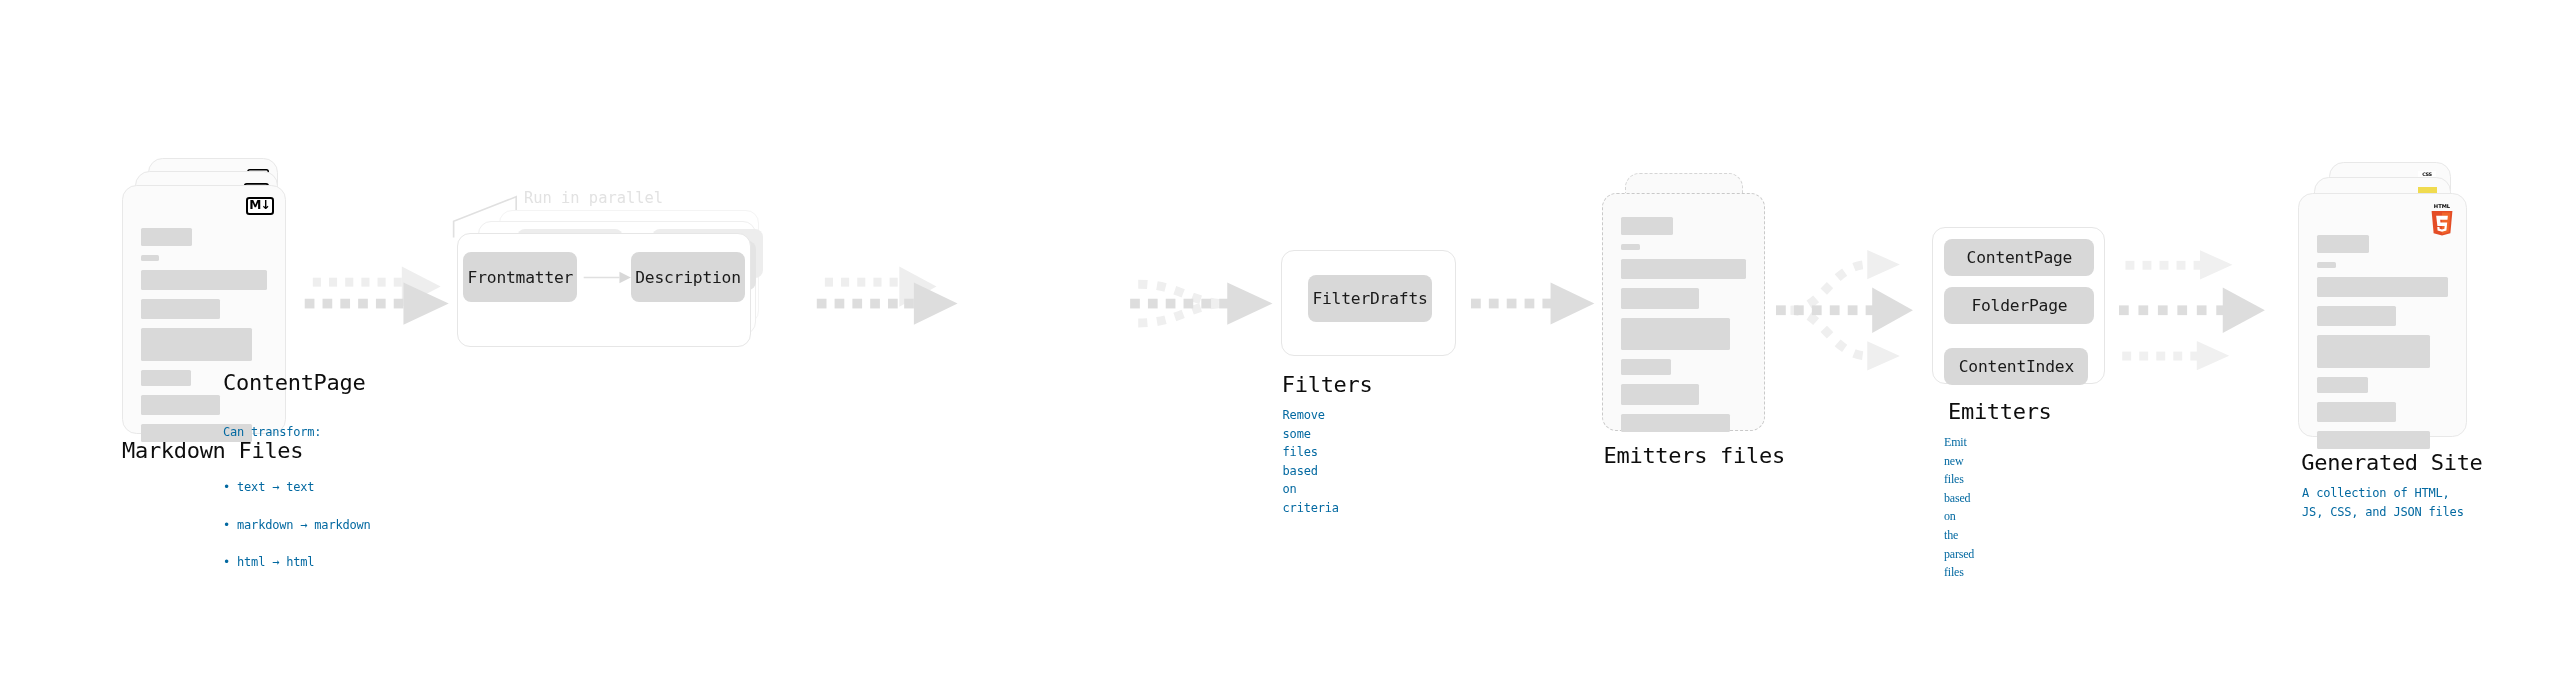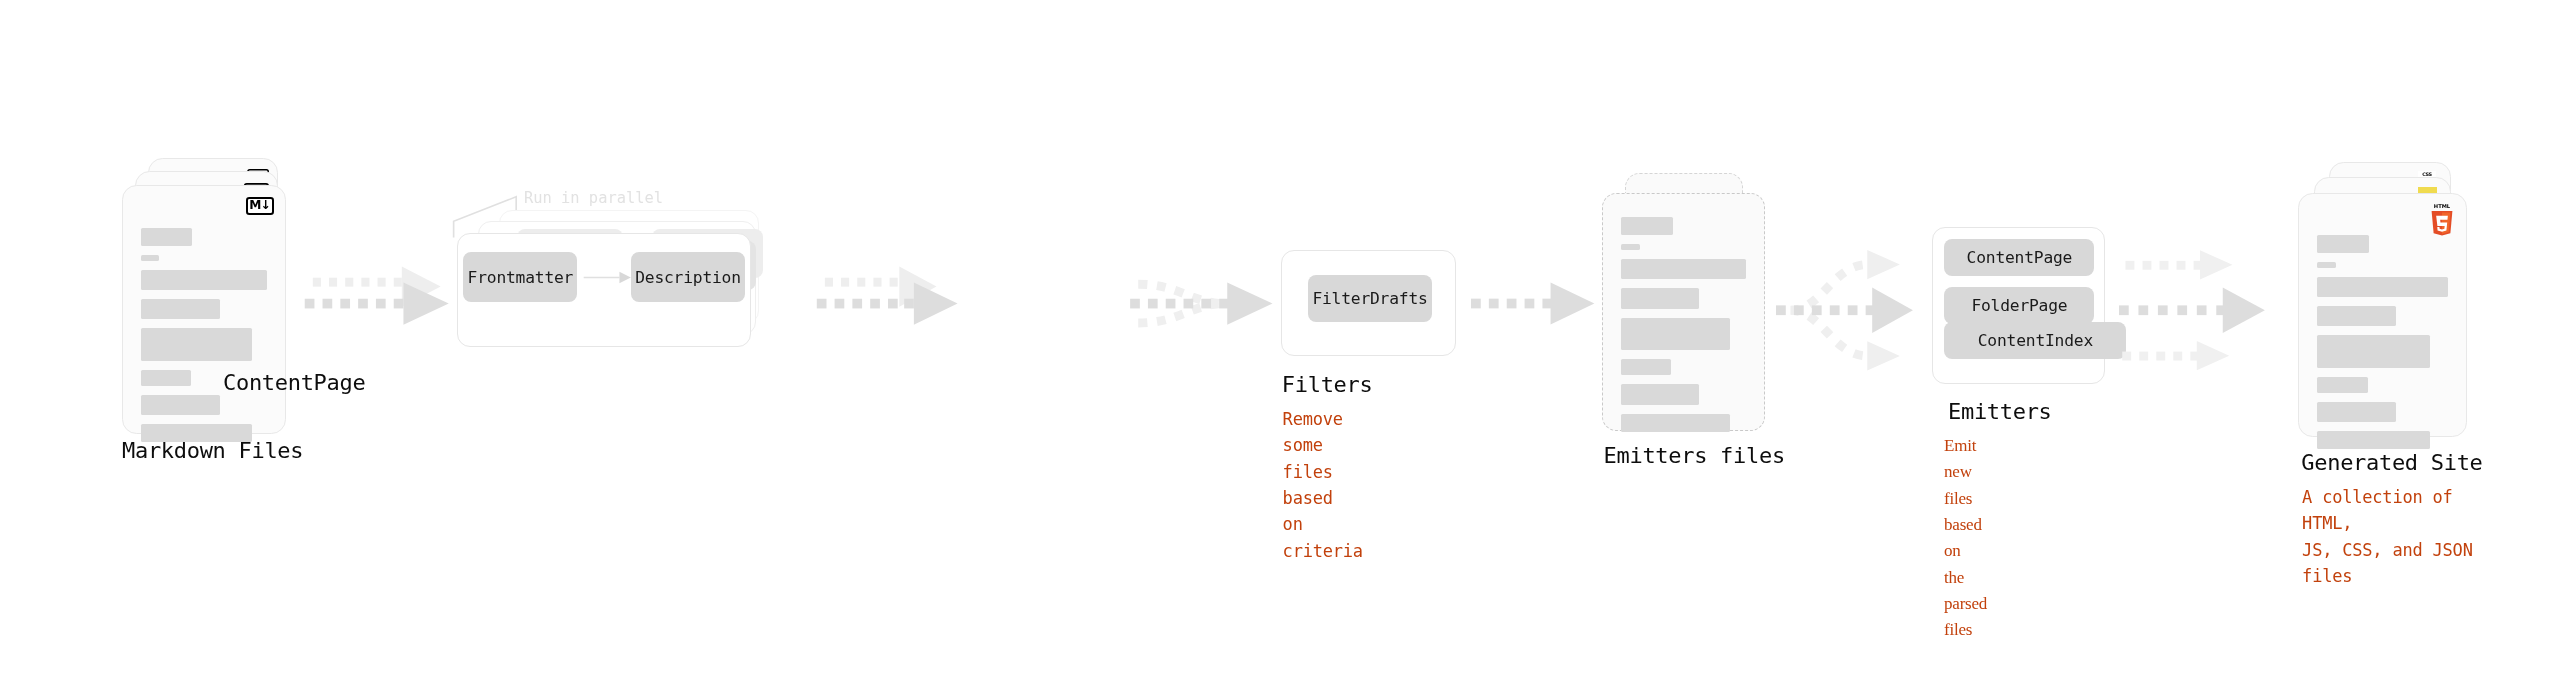--- a/index.html
+++ b/index.html
@@ -100,22 +100,22 @@
   
   .title {
     position: absolute;
     font-size: 22px;
     color: #0d0d0d;
     white-space: nowrap;
     letter-spacing: -0.3px;
   }
   .subtitle {
     position: absolute;
-    font-size: 17px;
-    color: #c2410c;
+    font-size: 12px;
+    color: #0369a1;
     line-height: 1.55;
     white-space: pre-line;
     letter-spacing: -0.2px;
   }
   .subtitle ul { list-style: none; }
   .subtitle li:before { content: "\2022  "; }
 
   .parallel-label {
     position: absolute;
     font-size: 15.4px;
@@ -221,20 +221,28 @@
     <svg style="left:0px; top:0px;" width="382" height="163" viewBox="0 0 470 200">
       <path d="M 178 111 L 222 111" stroke="#e0e0e0" stroke-width="2" fill="none"></path>
       <polygon points="222,104 236,111 222,118" fill="#d8d8d8"></polygon>
     </svg>
 
     <div class="title" style="left:-215px; top:0px; transform:translate(215px, 0); left:-215px;"></div>
   </div>
 
   <div class="title" style="position:absolute; left:223px; top:370px;">ContentPage</div>
 
+  <div class="subtitle" style="position:absolute; left:223px; top:404px;">
+    <div>Can transform:</div>
+    <ul>
+      <li>text → text</li>
+      <li>markdown → markdown</li>
+      <li>html → html</li>
+    </ul>
+  </div>
 
   <svg style="left:813px; top:268px;" width="171" height="89" viewBox="0 0 210 110">
     <g fill="#eeeeee">
       <rect x="14" y="12" width="10" height="11"></rect>
         <rect x="34" y="12" width="10" height="11"></rect>
       <rect x="54" y="12" width="10" height="11"></rect>
         <rect x="74" y="12" width="10" height="11"></rect>
       <rect x="94" y="12" width="10" height="11"></rect>
       <polygon points="106,-2 152,23 106,48"></polygon>
     </g>
@@ -322,21 +330,21 @@
       <rect x="88" y="90" width="12" height="12"></rect>
         <rect x="110" y="90" width="12" height="12"></rect>
       <polygon points="118,68 168,96 118,124"></polygon>
     </g>
   </svg>
 
   <div class="node" style="left:1932px; top:227px;">
     <div class="group" style="left:0px; top:0px; width:173px; height:157px;">
       <div class="chip" style="left:11.4px; top:11.4px; width:150px; height:37px;">ContentPage</div>
       <div class="chip" style="left:11.4px; top:59px; width:150px; height:37px;">FolderPage</div>
-      <div class="chip" style="left:11.4px; top:94px; width:182px; height:37px;">ContentIndex</div>
+      <div class="chip" style="left:11.4px; top:120px; width:144px; height:37px;">ContentIndex</div>
     </div>
     <div class="title" style="left:16px; top:172px;">Emitters</div>
     <div class="subtitle" style="left:12px; top:206px;font-family:Liberation Serif, serif;">Emit new files based on
 the parsed files</div>
   </div>
 
   <svg style="left:2119px; top:232px;" width="154" height="163" viewBox="0 0 190 200">
     <g fill="#f0f0f0">
       <rect x="8" y="35" width="11" height="11"></rect>
         <rect x="29" y="35" width="11" height="11"></rect>

